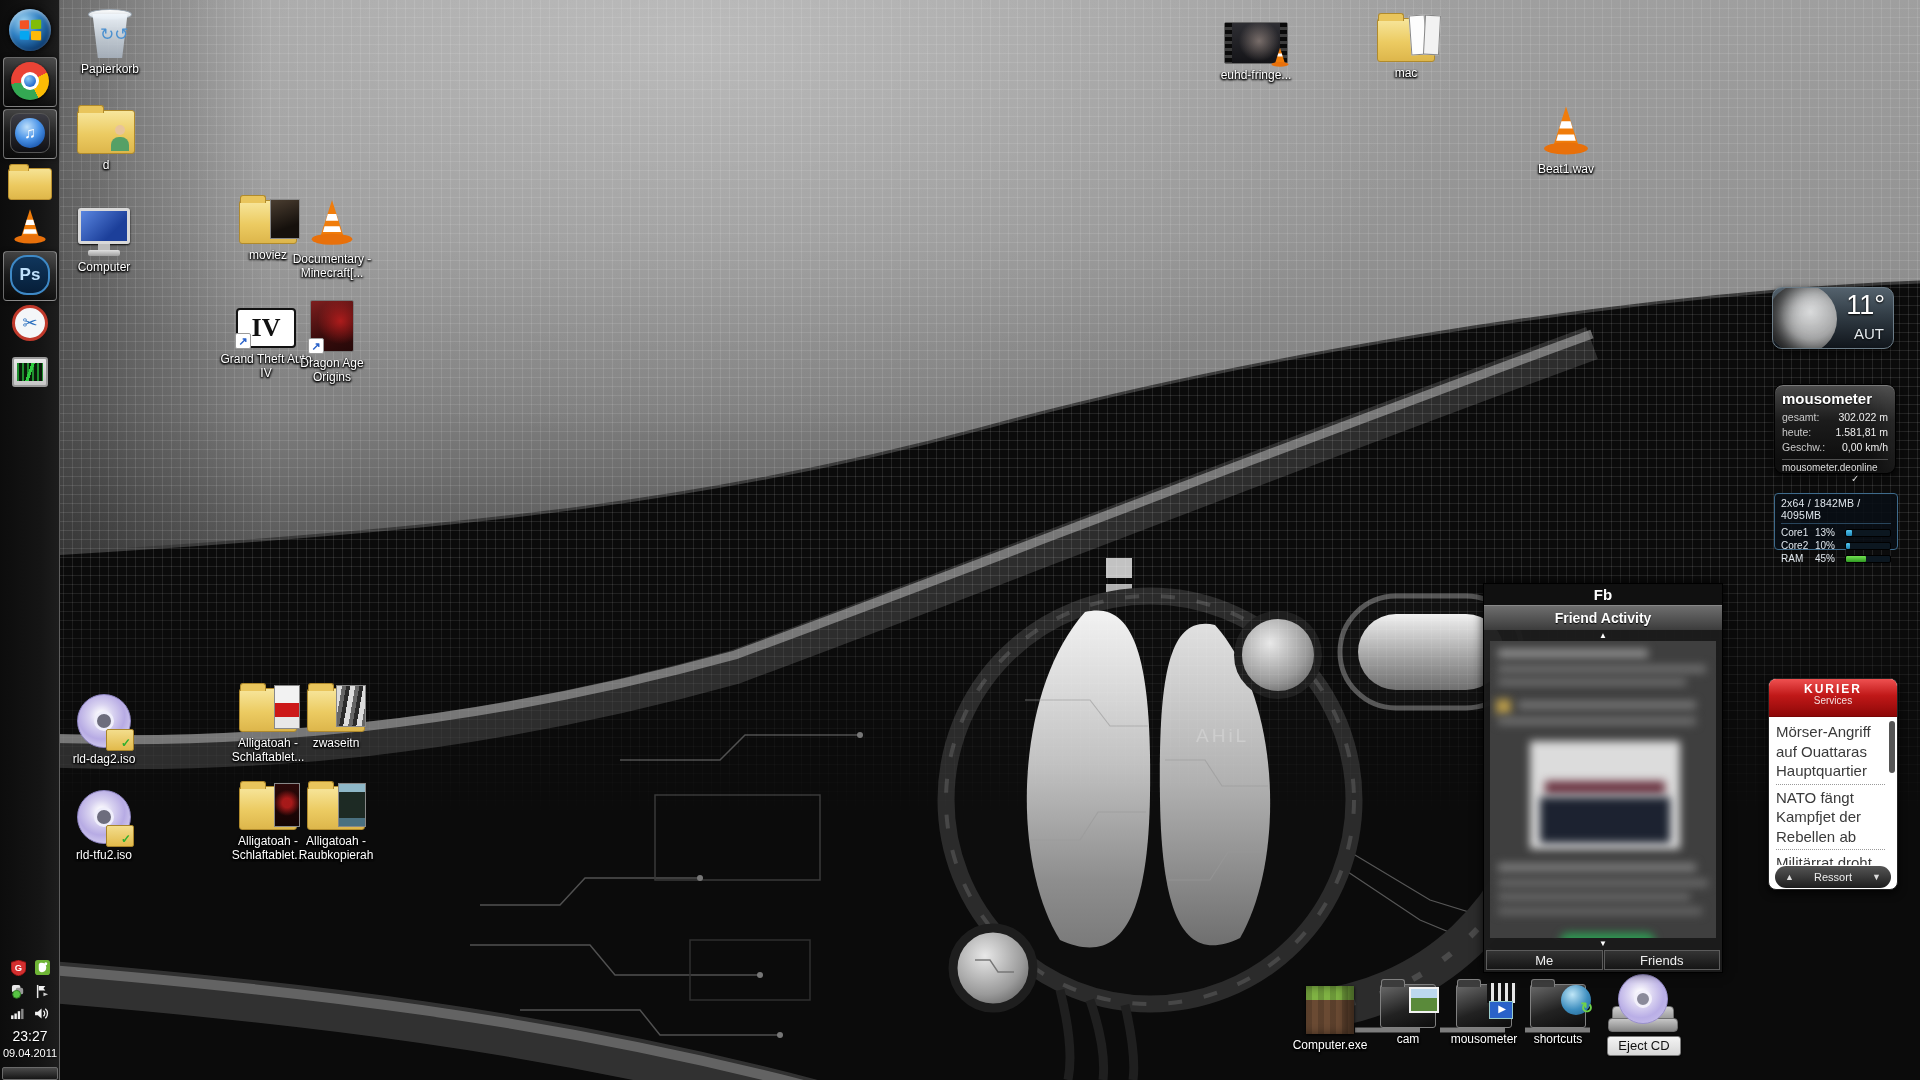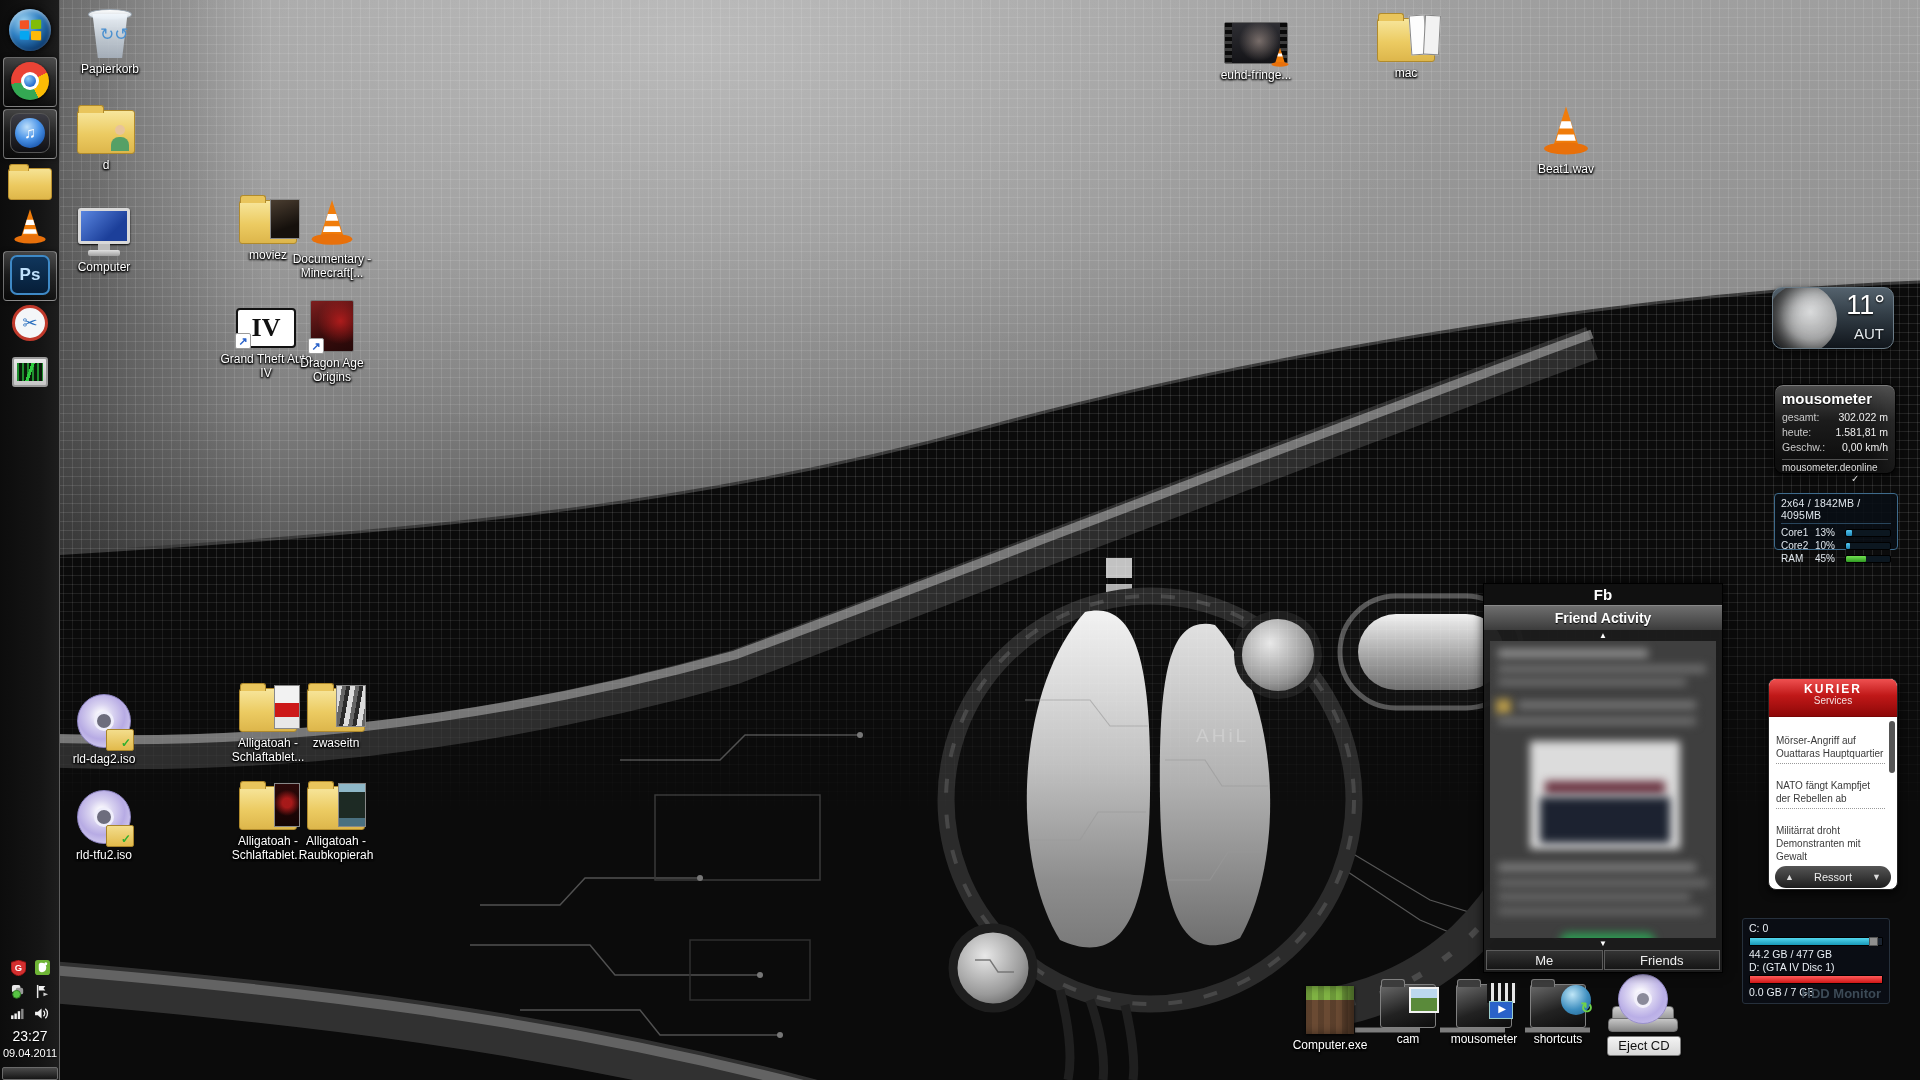--- a/index.html
+++ b/index.html
@@ -52,21 +52,21 @@
     background:linear-gradient(180deg,#3c3c44,#101014); border:1px solid #555;
     display:flex; align-items:center; justify-content:center; }
   .itunes i { width:30px; height:30px; border-radius:50%;
     background:radial-gradient(circle at 40% 30%, #bfe0fb, #4b94e8 45%, #1450a8 85%);
     color:#fff; font-size:16px; font-style:normal; display:flex; align-items:center; justify-content:center; }
   .fold { width:44px; height:32px; border-radius:3px; position:relative;
     background:linear-gradient(180deg,#f6e394,#ecc95f 55%,#dfb74a); border:1px solid #b98f2e; }
   .fold::before { content:""; position:absolute; left:0; top:-5px; width:18px; height:6px;
     background:#e7c257; border:1px solid #b98f2e; border-bottom:none; border-radius:3px 3px 0 0; }
   .vlc-svg { display:block; }
-  .ps { width:40px; height:40px; border-radius:7px; background:linear-gradient(180deg,#10365c,#061e38);
+  .ps { width:40px; height:40px; border-radius:17px; background:linear-gradient(180deg,#10365c,#061e38);
     border:2px solid #3e89c6; color:#bfe0fb; font-weight:bold; font-size:17px;
     display:flex; align-items:center; justify-content:center; }
   .snip { width:36px; height:36px; border-radius:50%; background:#f4f6f8; border:3px solid #c0392b;
     display:flex; align-items:center; justify-content:center; color:#2a6fbf; font-size:18px; }
   .resmon { width:36px; height:30px; background:linear-gradient(#e9e9e9,#c7c7c7); border:2px solid #9a9a9a;
     border-radius:3px; position:relative; display:flex; align-items:center; justify-content:center; }
   .resmon i { width:26px; height:18px; background:#0a1a0a; display:block;
     background-image:linear-gradient(110deg, transparent 45%, #2ecc40 45% 55%, transparent 55%),
       repeating-linear-gradient(90deg,#1f8f2f 0 2px, transparent 2px 5px); }
 
@@ -194,21 +194,21 @@
   .net .slabel,.net .rlabel { position:absolute; left:4px; color:#fff; font-size:10px; text-shadow:0 1px 1px #000; z-index:2; }
   .net .slabel { top:2px; } .net .rlabel { bottom:2px; }
 
   .kurier { left:1768px; top:678px; width:130px; height:212px; position:absolute; border-radius:8px;
     box-shadow:0 3px 8px rgba(0,0,0,.8); background:#fff; overflow:hidden; border:1px solid #222; }
   .khead { height:38px; background:linear-gradient(180deg,#ef5050 0%,#c01818 45%,#8e0808 100%);
     text-align:center; padding-top:3px; border-bottom:1px solid #7a0606; }
   .ktitle { color:#fff; font-family:Liberation Sans, sans-serif; font-weight:bold; font-size:12px; letter-spacing:2px; }
   .ksub { color:#f3dede; font-size:10px; margin-top:-1px; }
   .kbody { position:relative; height:148px; overflow:hidden; padding:2px 12px 0 7px; }
-  .kitem { font-size:10px; color:#3a3a3a; line-height:1.3; padding:3px 0; border-bottom:1px dotted #9a9a9a;margin-top:12px; }
+  .kitem { font-size:15px; color:#3a3a3a; line-height:1.3; padding:3px 0; border-bottom:1px dotted #9a9a9a; }
   .kscroll { position:absolute; right:2px; top:4px; width:6px; height:52px; background:#555; border-radius:3px; }
   .kfoot { height:22px; margin:1px 6px; border-radius:11px; background:linear-gradient(180deg,#555,#1d1d1d);
     display:flex; align-items:center; justify-content:space-between; padding:0 10px; }
   .kfoot .kf-label { color:#eee; font-size:11px; }
   .kfoot .arr { color:#ddd; font-size:9px; }
 
   .fb { left:1483px; top:583px; width:240px; height:390px; position:absolute;
     background:rgba(28,28,28,.96); border:1px solid #000; box-shadow:0 0 10px rgba(0,0,0,.8);
     display:flex; flex-direction:column; }
   .fb-logo { height:21px; background:#101010; color:#fff; text-align:center; font-weight:bold; font-size:15px; line-height:21px; }
@@ -699,28 +699,14 @@
       <div style="left:8px; top:266px; width:204px; height:8px; background:#646464;"></div>
       <div style="left:70px; top:292px; width:95px; height:17px; border-radius:9px; background:#2e9a52;"></div>
     </div>
     <div class="fb-arrow">▼</div>
     <div class="fb-tabs">
       <div class="fb-tab">Me</div>
       <div class="fb-tab">Friends</div>
     </div>
   </div>
 
-  <div class="hdd gadget">
-    <div class="hname">C: 0</div>
-    <div class="htrack">
-      <span class="hfill hfill-cyan" style="width:90%;"></span>
-      <span class="hknob" style="left:90%;"></span>
-    </div>
-    <div class="husage">44.2 GB / 477 GB</div>
-    <div class="hname">D: (GTA IV Disc 1)</div>
-    <div class="htrack">
-      <span class="hfill hfill-red" style="width:100%;"></span>
-    </div>
-    <div class="husage">0.0 GB / 7 GB</div>
-    <div class="htitle">HDD Monitor</div>
-  </div>
 
 </div>
 
 </body></html>

